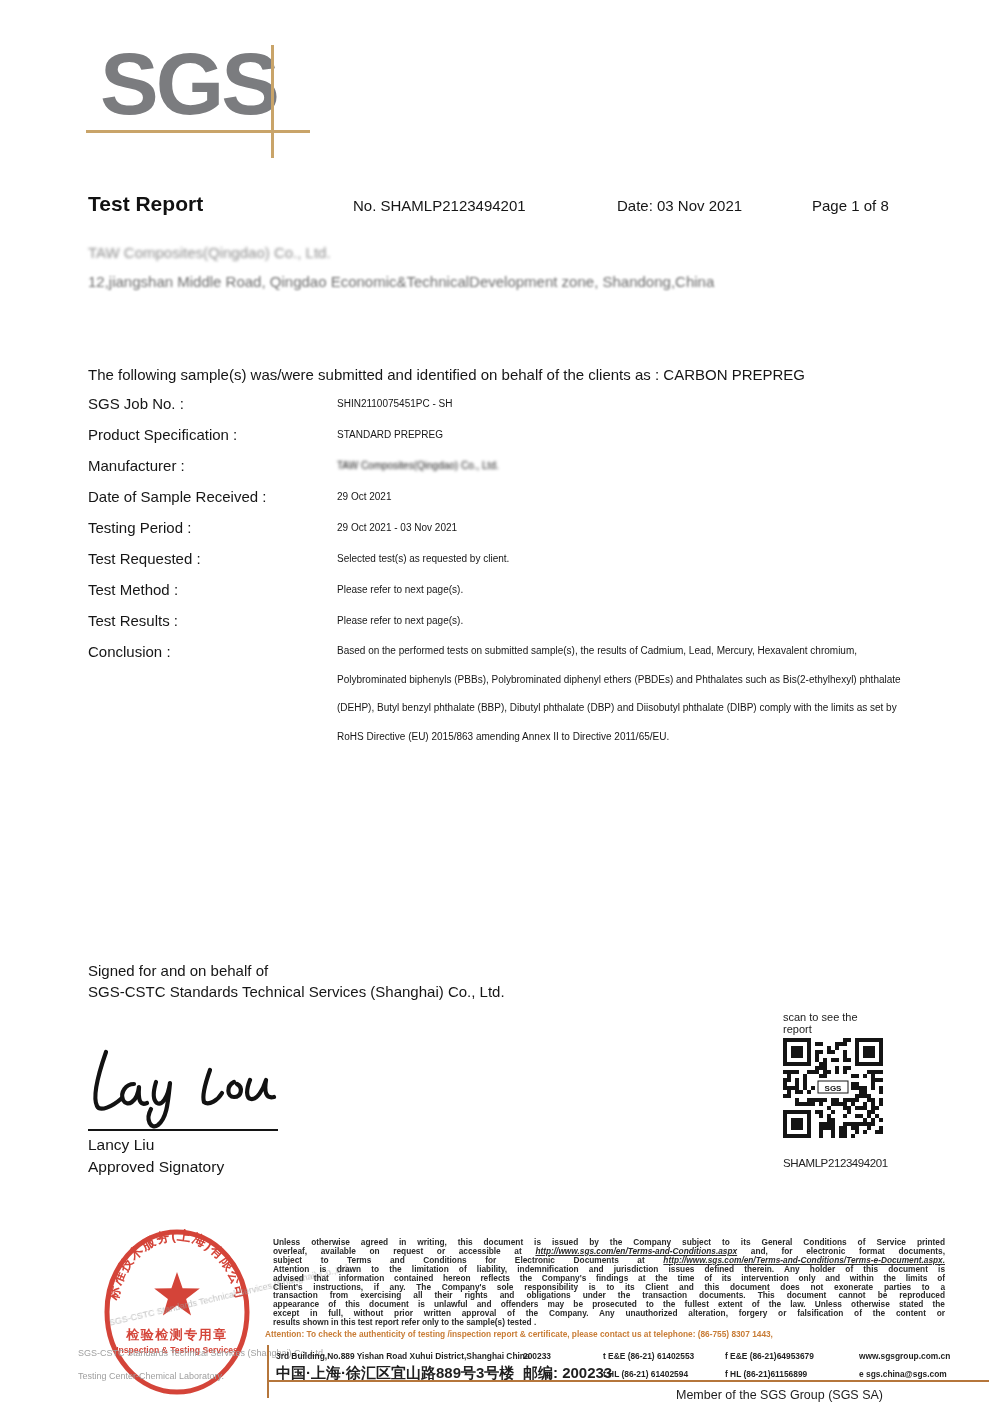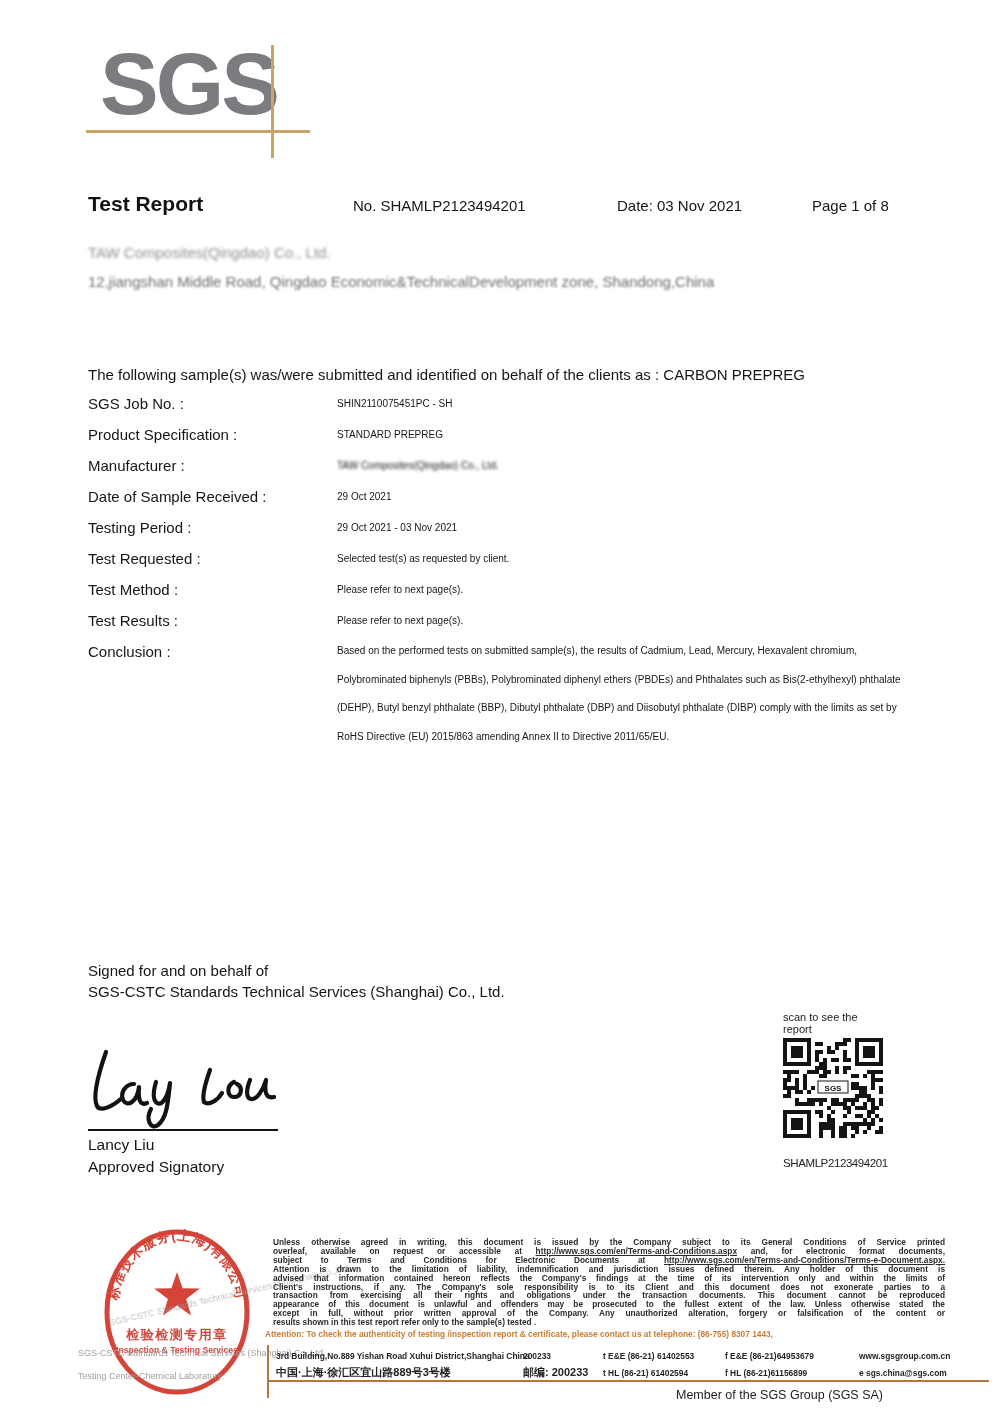--- a/index.html
+++ b/index.html
@@ -51,29 +51,29 @@
   .gray-co{color:#a0a0a0;font-size:9px;filter:blur(0.3px);white-space:nowrap;}
   .gray-co1{left:78px;top:1348px;}
   .gray-co2{left:78px;top:1371px;}
   .gray-co3{left:108px;top:1318px;transform:rotate(-13deg);transform-origin:left top;opacity:0.65;}
 
   
   .disc{left:265px;top:1238px;width:672px;margin-left:8px;}
   .disc-line{font-size:8.3px;line-height:8.9px;font-weight:600;color:#2b2b2b;
              text-align:justify;text-align-last:justify;white-space:normal;}
   .disc-line.last{text-align-last:left;}
-  .disc-line u{text-decoration:underline;}
+  .disc-line u{text-decoration:underline;font-style:italic;}
   .attn{left:265px;top:1329px;width:672px;}
   .attn-line{font-size:8.3px;line-height:10px;font-weight:700;color:#c87c35;}
   .addr-vline{left:267px;top:1345px;width:2px;height:53px;background:#b5763b;}
   .addr{left:276px;top:1347px;width:714px;}
   .addr-row{display:grid;grid-template-columns:237px 70px 112px 124px auto;
             column-gap:10px;height:17px;align-items:center;}
   .addr-cell{font-size:8.4px;font-weight:600;color:#1f1f1f;white-space:nowrap;}
-  .addr-cell.cn{font-size:11px;font-weight:700;}
+  .addr-cell.cn{font-size:15px;font-weight:700;}
   .foot-rule{left:267px;top:1380px;width:722px;height:2.4px;background:#b5763b;}
   .member{left:676px;top:1388px;font-size:12.5px;font-weight:500;color:#1d1d1d;}
 </style>
 </head>
 <body>
 
 <div class="page">
 
   <div class="abs logo-text">SGS</div>
   <div class="abs cross-h"></div>

